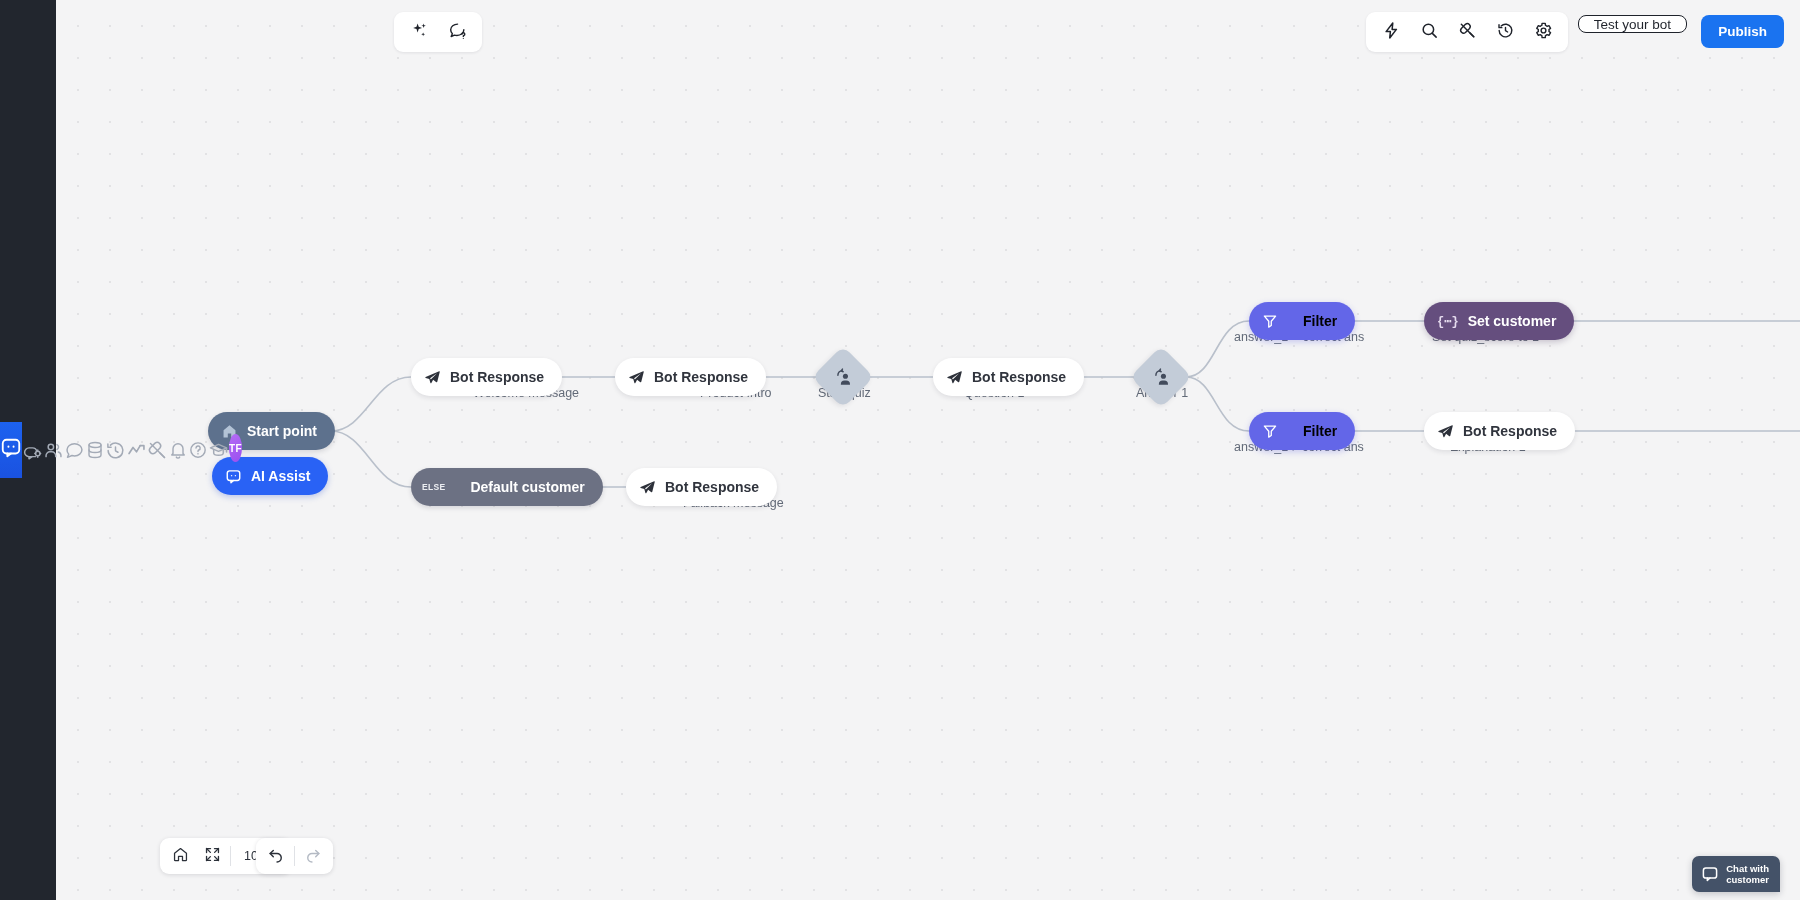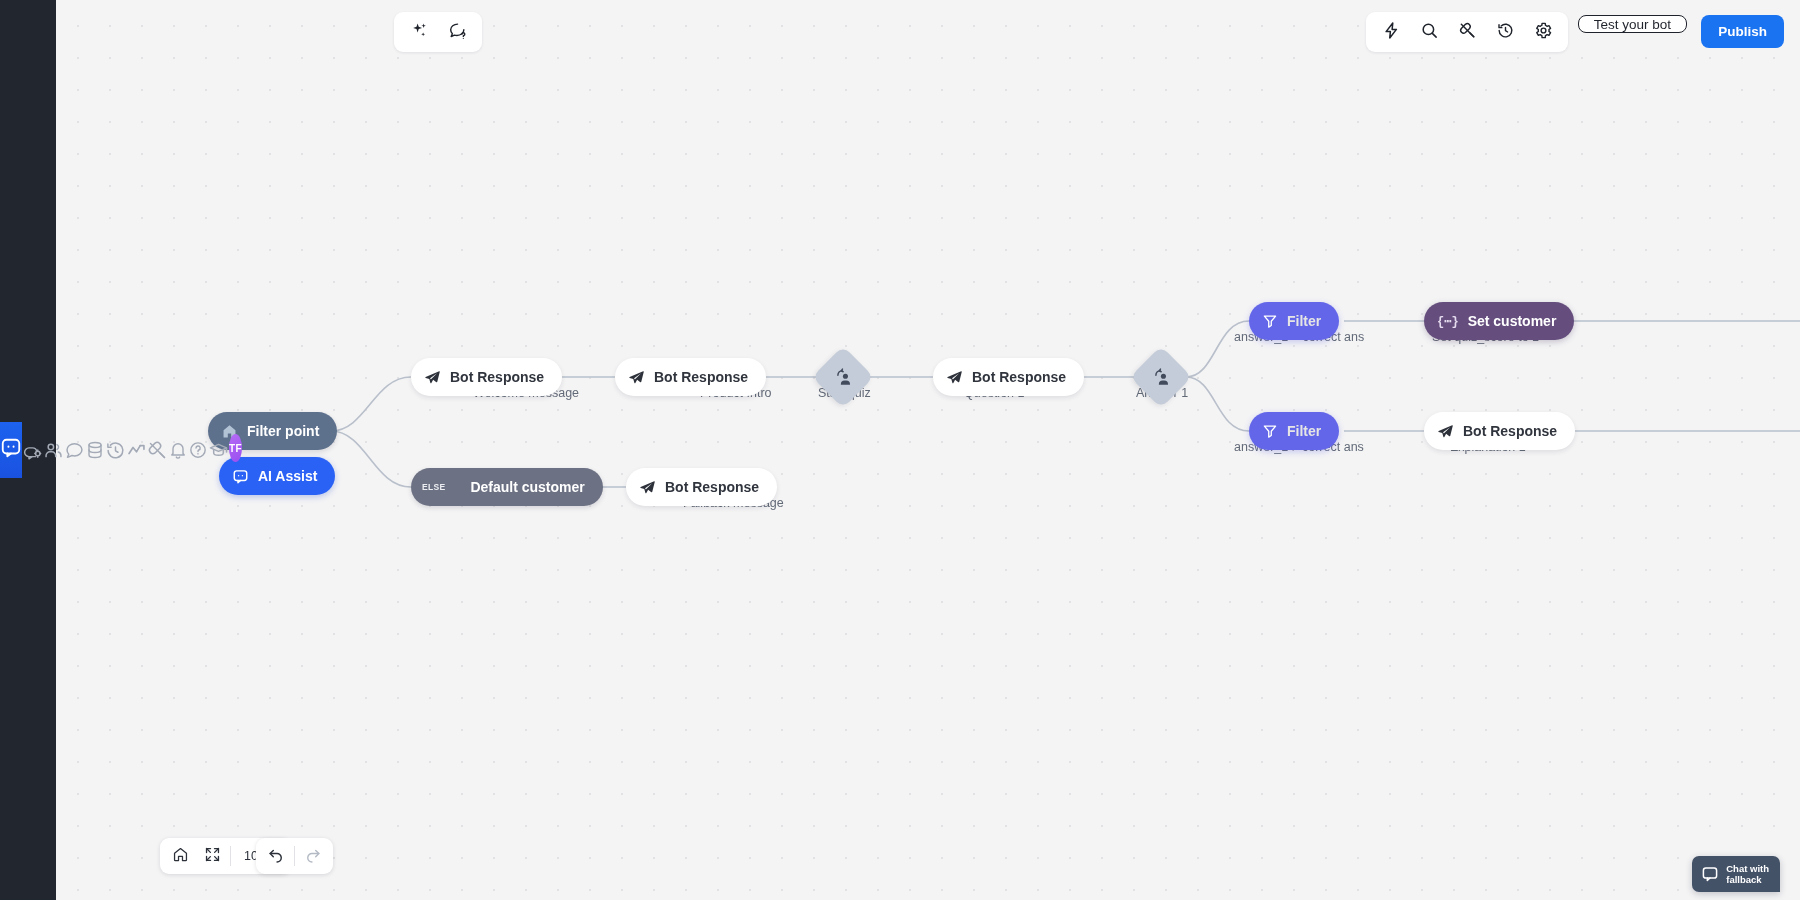--- a/index.html
+++ b/index.html
@@ -194,22 +194,23 @@
   .badge-else {
     font-size: 8.5px;
     font-weight: bold;
     letter-spacing: .3px;
     color: #eceef2;
     margin-right: 25px;
   }
 
   .node-filter {
     background: #6366e8;
-    color: #e5e5e5;
+    color: #000000;
     box-shadow: 0 2px 6px rgba(70,75,220,.26);
+    gap: 16px;
   }
   .node-filter .n-ico { color: #fff; }
 
   .node-attr {
     background: #654e7e;
     color: #fff;
     box-shadow: 0 2px 6px rgba(60,40,80,.25);
   }
   .node-attr .n-ico {
     color: #e6dcef;
@@ -449,24 +450,24 @@
         <path d="M 488 487 L 570 487"></path>
       </g>
     </svg>
 
     <div class="node node-start" style="left:152px; top:412px;">
       <span class="n-ico">
         <svg width="17" height="17" viewBox="0 0 24 24" fill="currentColor">
           <path d="M12 3.3 3.6 10.2v10.3h6V14.7h4.8v5.8h6V10.2z"></path>
         </svg>
       </span>
-      <span>Filter point</span>
-    </div>
-
-    <div class="node node-ai" style="left:163px; top:457px;">
+      <span>Start point</span>
+    </div>
+
+    <div class="node node-ai" style="left:156px; top:457px;">
       <span class="n-ico">
         <svg width="17" height="17" viewBox="0 0 24 24" fill="none" stroke="currentColor" stroke-width="2" stroke-linecap="round" stroke-linejoin="round">
           <rect x="3.2" y="4" width="17.6" height="13.6" rx="3.4"></rect>
           <path d="M8.4 17.6v3.2l3.6-3.2"></path>
           <circle cx="9.3" cy="10.8" r="1" fill="currentColor" stroke="none"></circle>
           <circle cx="14.7" cy="10.8" r="1" fill="currentColor" stroke="none"></circle>
         </svg>
       </span>
       <span>AI Assist</span>
     </div>
@@ -618,21 +619,21 @@
 
     <div id="chat-support">
       <span class="cs-ico">
         <svg width="18" height="18" viewBox="0 0 24 24" fill="none" stroke="#ffffff" stroke-width="2" stroke-linecap="round" stroke-linejoin="round">
           <rect x="3.2" y="4" width="17.6" height="13.4" rx="3.2"></rect>
           <path d="M8.4 17.4v3.2l3.6-3.2"></path>
         </svg>
       </span>
       <span class="cs-text">
         <span>Chat with</span>
-        <span>fallback</span>
+        <span>customer</span>
       </span>
     </div>
 
   </div>
 
   <div id="header">
 
 
     <div class="hdr-group" id="hdr-ai-group">
       <div class="hdr-btn">

